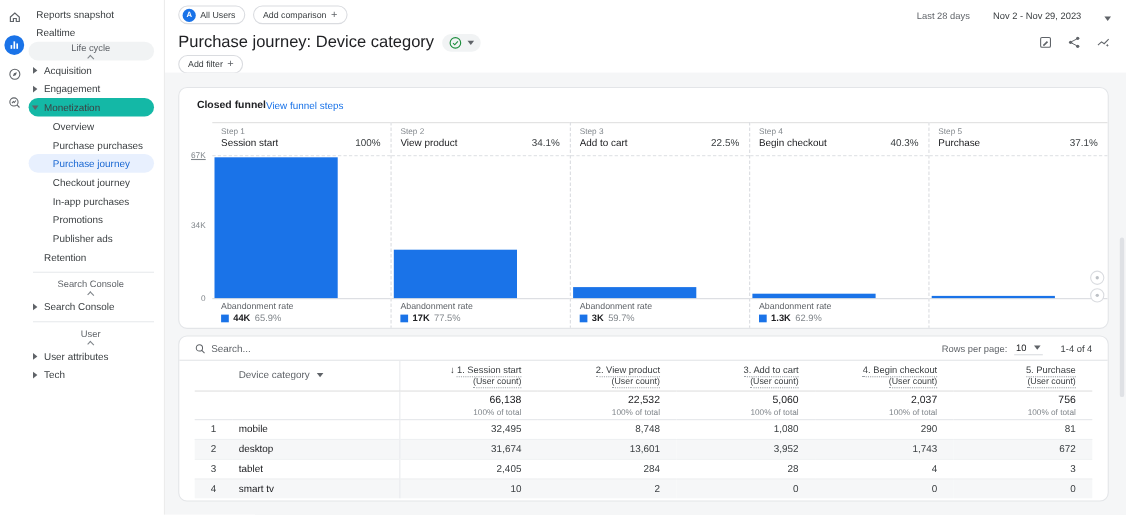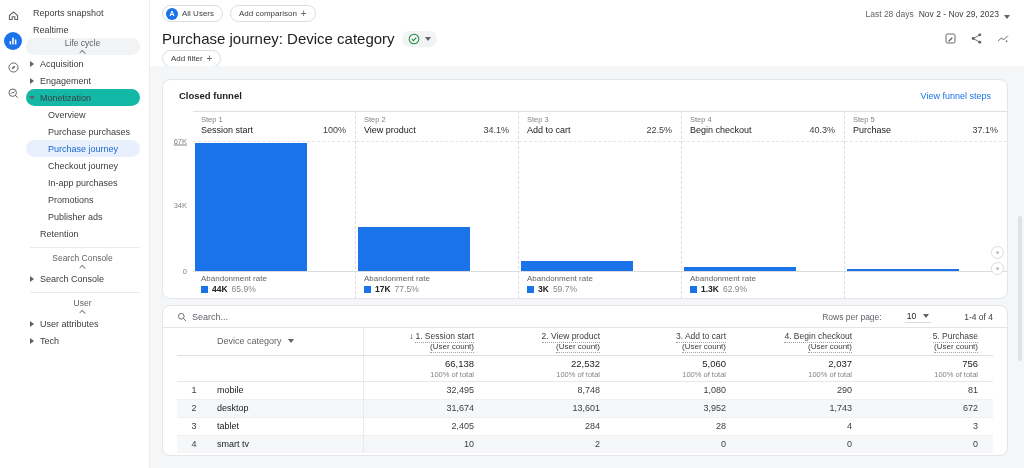--- a/index.html
+++ b/index.html
@@ -30,37 +30,37 @@
 .chev{display:inline-block;width:5px;height:5px;border-right:1px solid #80868b;border-bottom:1px solid #80868b;}
 .chev.up{transform:rotate(-135deg);margin-top:3px;}
 
 
 .main{flex:1;display:flex;flex-direction:column;background:#fff;position:relative;min-width:0;}
 .topbar{height:27px;display:flex;align-items:center;padding:0 14px 0 12px;}
 .chip{display:inline-flex;align-items:center;gap:4px;height:17px;border:1px solid #dadce0;border-radius:9px;padding:0 8px;font-size:8px;color:#3c4043;cursor:pointer;background:#fff;}
 .chip .avatar{width:12px;height:12px;border-radius:50%;background:var(--accent);color:#fff;font-size:7px;font-weight:bold;display:flex;align-items:center;justify-content:center;margin-left:-5px;}
 .chip + .chip{margin-left:7px;}
 .plus{font-size:10px;color:#5f6368;line-height:1;}
-.daterange{margin-left:auto;display:flex;align-items:flex-end;gap:5px;font-size:8.5px;color:#3c4043;cursor:pointer;}
+.daterange{margin-left:auto;display:flex;align-items:flex-end;gap:21px;font-size:8.5px;color:#3c4043;cursor:pointer;}
 .daterange .dlabel{color:#5f6368;}
 .caret{width:0;height:0;border-left:3.5px solid transparent;border-right:3.5px solid transparent;border-top:4px solid #5f6368;display:inline-block;}
 
 .titlebar{height:23px;display:flex;align-items:center;padding:0 14px 0 12px;}
 .title{font-size:15px;color:#202124;font-weight:400;}
 .title-badge{display:inline-flex;align-items:center;gap:5px;background:#f1f3f4;border-radius:9px;padding:2px 6px;margin-left:7px;cursor:pointer;}
 .title-actions{margin-left:auto;display:flex;gap:13px;color:#5f6368;}
 .title-actions .abtn{cursor:pointer;display:flex;}
 .filterbar{height:16px;padding:0 12px;display:flex;align-items:flex-start;}
 
 .content{flex:1;background:#f5f6f7;padding:13px 16px 0 12px;position:relative;}
 .card{background:#fff;border:1px solid #e3e5e8;border-radius:8px;}
 
 
 .funnel-card{height:220px;margin-bottom:6px;overflow:hidden;}
-.card-head{height:31px;display:flex;align-items:center;justify-content:space-between;padding:0 16px;}
+.card-head{height:31px;display:flex;align-items:center;padding:0 16px;}
 .card-title{font-size:9.5px;font-weight:600;color:#202124;}
 .card-link{font-size:9px;color:var(--accent);cursor:pointer;}
 .funnel-body{position:relative;margin-left:30px;}
 .yaxis{position:absolute;left:-30px;top:30px;width:26px;height:130px;font-size:7.5px;color:#80868b;}
 .ytick{position:absolute;right:2px;transform:translateY(-50%);}
 #funnel-columns{display:flex;}
 .fcol{flex:1;min-width:0;}
 .fcol + .fcol{border-left:1px dashed #dadce0;}
 .fhead{height:30px;border-top:1px solid #e0e0e0;padding:3px 9px 0 8px;}
 .fstep{font-size:7.5px;color:#80868b;margin-bottom:1px;}
@@ -78,21 +78,21 @@
 .ghost-btns{position:absolute;right:3px;top:135px;display:flex;flex-direction:column;gap:3px;}
 .ghost-btn{width:13px;height:13px;border:1px solid #dadce0;border-radius:50%;background:#fff;display:flex;align-items:center;justify-content:center;cursor:pointer;}
 .ghost-btn::after{content:"";width:3px;height:3px;border-radius:50%;background:#bdc1c6;}
 
 
 .table-card{min-height:151px;padding-bottom:2px;}
 .search-row{height:22px;display:flex;align-items:center;padding:0 14px;border-bottom:1px solid #e3e5e8;}
 .search-box{display:flex;align-items:center;gap:5px;color:#5f6368;flex:1;}
 .search-box input{border:none;outline:none;font-size:9px;color:#202124;font-family:inherit;width:200px;background:transparent;}
 .search-box input::placeholder{color:#5f6368;}
-.pager{display:flex;align-items:center;gap:23px;font-size:8.5px;color:#5f6368;}
+.pager{display:flex;align-items:center;gap:6px;font-size:8.5px;color:#5f6368;}
 .rpp-select{display:inline-flex;align-items:center;gap:7px;color:#202124;border-bottom:1px solid #dadce0;padding:0 2px 1px 2px;cursor:pointer;}
 .pager .range{color:#3c4043;margin-left:10px;}
 table{width:calc(100% - 28px);margin:0 14px;border-collapse:collapse;table-layout:fixed;font-size:9px;color:#3c4043;}
 col.c-idx{width:34px;}
 col.c-dim{width:152px;}
 th,td{font-weight:normal;vertical-align:middle;}
 .dim-border{border-right:1px solid #e8eaed;}
 thead th{height:27px;border-bottom:1px solid #e0e0e0;}
 .th-dim{text-align:left;font-size:9px;color:#5f6368;}
 .th-dim .inner{display:flex;align-items:center;gap:6px;padding-left:6px;cursor:pointer;}

